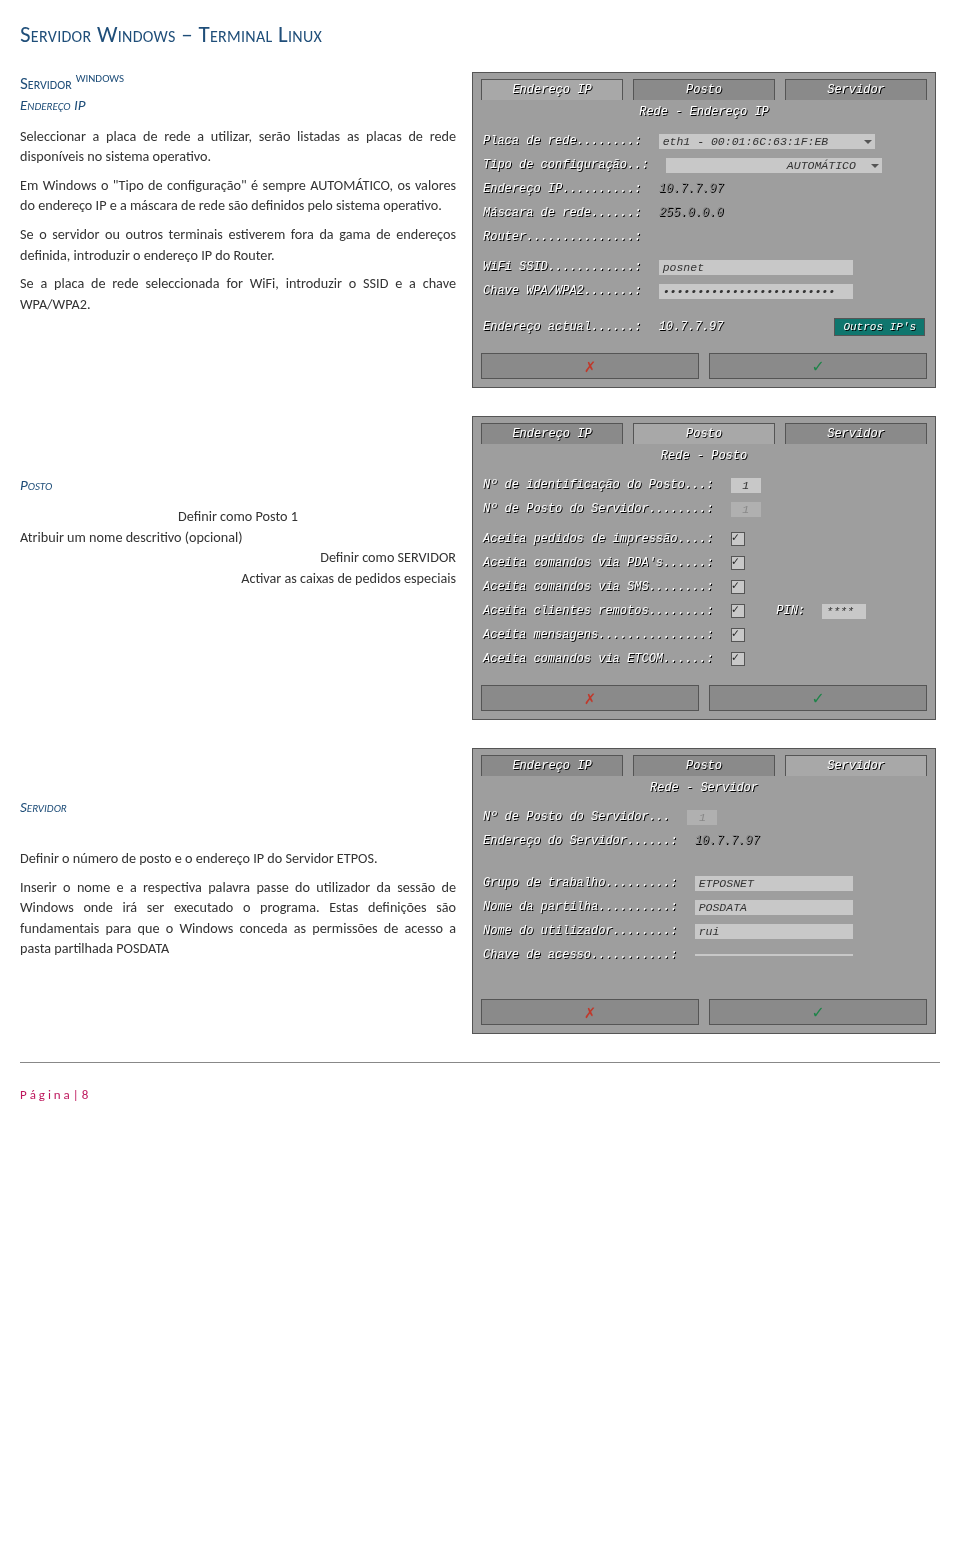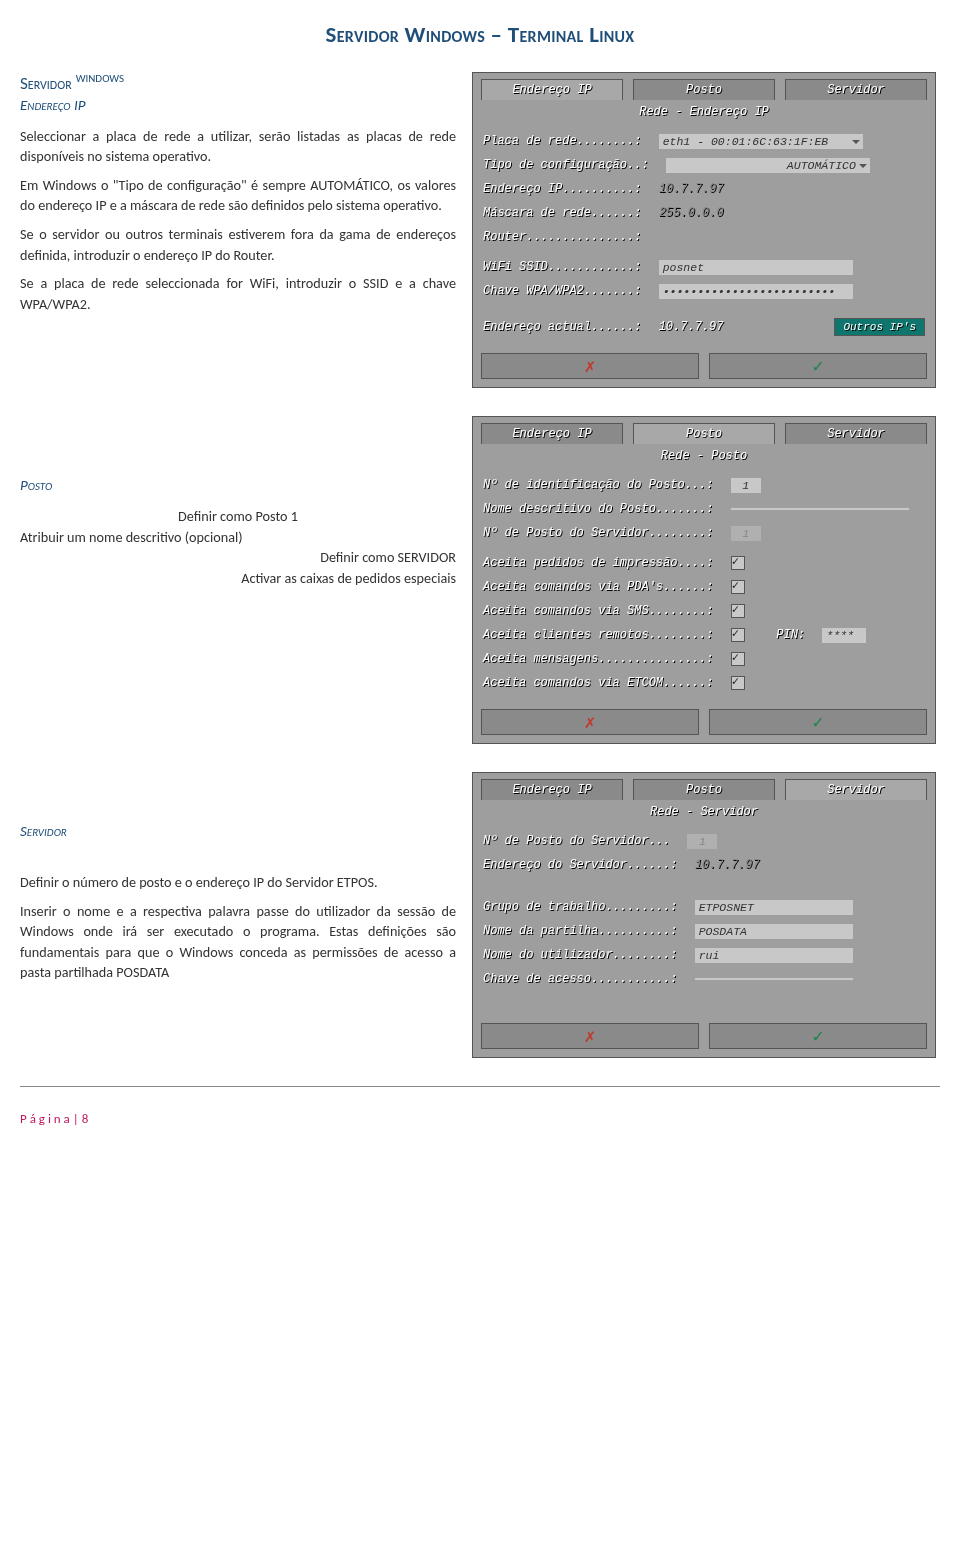--- a/index.html
+++ b/index.html
@@ -1,33 +1,33 @@
 <!DOCTYPE html>
 <html><head>
 <meta charset="utf-8">
 <style>
   body{margin:0;padding:20px;background:#fff;font-family:Calibri,Arial,sans-serif;color:#333;width:960px;box-sizing:border-box}
-  .page-title{font-family:Calibri,Arial,sans-serif;font-size:23px;font-variant:small-caps;text-align:center;color:#1f4e79;margin:0 0 24px 0;font-weight:700;letter-spacing:.3px}
+  .page-title{font-family:Calibri,Arial,sans-serif;font-size:23px;font-variant:small-caps;color:#1f4e79;margin:0 0 24px 0;font-weight:400;letter-spacing:.3px}
   .cols{display:flex;gap:16px;margin-bottom:28px}
   .left{flex:0 0 436px}
   .right{flex:0 0 464px}
   .h2{font-variant:small-caps;font-size:17px;color:#1f4e79;margin:0 0 2px 0;font-weight:400}
   .h2 sup{font-size:11px;vertical-align:super;margin-left:4px}
   .h3{font-style:italic;font-variant:small-caps;font-size:15px;color:#1f4e79;margin:0 0 12px 0;font-weight:400}
   .body-text{font-size:14.2px;line-height:1.45;text-align:justify;margin:0 0 8px 0}
   .panel{background:#9e9e9e;border:1px solid #555;width:464px;box-sizing:border-box;font-family:'Courier New',monospace;font-size:12px}
   .tabs{display:flex;gap:10px;padding:6px 8px 3px 8px}
   .tab{flex:1;text-align:center;background:#8a8a8a;border:1px solid #555;border-bottom:none;color:#fff;padding:3px 0;font-size:12px;font-style:italic;text-shadow:1px 1px 0 #000}
   .tab.active{background:#a8a8a8;font-style:italic}
   .sub{color:#fff;font-style:italic;text-align:center;padding:2px 0 6px 0;font-size:12px;text-shadow:1px 1px 0 #000}
   .fields{padding:4px 10px 8px 10px}
   .row{display:flex;align-items:center;height:24px;gap:5px}
   .lbl{color:#fff;text-shadow:1px 1px 0 #000;font-style:italic;white-space:pre}
   .val{background:#c8c8c8;color:#333;padding:1px 4px;min-width:60px;display:inline-block;font-style:italic;font-size:11.5px}
-  .val.drop{padding-right:14px;position:relative}
+  .val.drop{padding-right:26px;position:relative}
   .val.drop::after{content:'';position:absolute;right:3px;top:6px;border-left:4px solid transparent;border-right:4px solid transparent;border-top:4px solid #555}
   .val.wide{min-width:186px}
   .val.mid{min-width:108px}
   .ghost{color:#888}
   .chk{width:12px;height:12px;background:#c8c8c8;display:inline-block;border:1px solid #555;position:relative}
   .chk.on::after{content:'✓';position:absolute;left:0;top:-3px;font-size:12px;color:#222;font-weight:bold}
   .btnbar{display:flex;gap:10px;padding:6px 8px 8px 8px}
   .bigbtn{flex:1;background:#8a8a8a;border:1px solid #555;height:24px;display:flex;align-items:center;justify-content:center}
   .bigbtn .x{color:#c0392b;font-size:18px;font-weight:bold}
   .bigbtn .ok{color:#1e8449;font-size:18px;font-weight:bold}
@@ -97,21 +97,20 @@
   <div class="right">
     <div class="panel">
       <div class="tabs">
         <div class="tab">Endereço IP</div>
         <div class="tab active">Posto</div>
         <div class="tab">Servidor</div>
       </div>
       <div class="sub">Rede - Posto</div>
       <div class="fields">
         <div class="row"><span class="lbl">Nº de identificação do Posto...:</span>&nbsp;<span class="val" style="min-width:22px;text-align:center">1</span></div>
-        <div class="row"><span class="lbl">Nome descritivo do Posto.......:</span>&nbsp;<span class="val" style="min-width:170px"></span></div>
         <div class="row"><span class="lbl">Nº de Posto do Servidor........:</span>&nbsp;<span class="val ghost" style="min-width:22px;text-align:center;background:#b0b0b0">1</span></div>
         <div class="gap"></div>
         <div class="row"><span class="lbl">Aceita pedidos de impressão....:</span>&nbsp;<span class="chk on"></span></div>
         <div class="row"><span class="lbl">Aceita comandos via PDA's......:</span>&nbsp;<span class="chk on"></span></div>
         <div class="row"><span class="lbl">Aceita comandos via SMS........:</span>&nbsp;<span class="chk on"></span></div>
         <div class="row"><span class="lbl">Aceita clientes remotos........:</span>&nbsp;<span class="chk on"></span>&nbsp;&nbsp;&nbsp;<span class="lbl">PIN:</span>&nbsp;<span class="val" style="min-width:36px">****</span></div>
         <div class="row"><span class="lbl">Aceita mensagens...............:</span>&nbsp;<span class="chk on"></span></div>
         <div class="row"><span class="lbl">Aceita comandos via ETCOM......:</span>&nbsp;<span class="chk on"></span></div>
       </div>
       <div class="btnbar">

